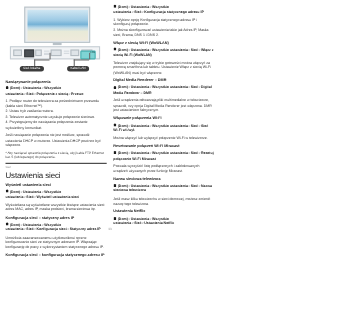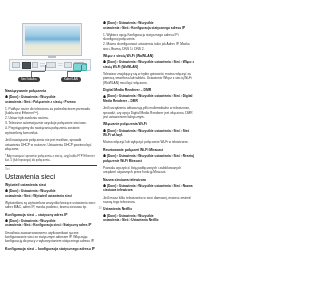--- a/index.html
+++ b/index.html
@@ -3,21 +3,21 @@
 <meta charset="utf-8">
 <style>
   html,body{margin:0;padding:0;}
   body{
     width:200px;height:283px;overflow:hidden;
     background:#ffffff;
     font-family:"Liberation Sans", sans-serif;
     color:#2b2b2b;
     -webkit-font-smoothing:antialiased;
   }
-  .page{position:relative;width:200px;height:216px;box-sizing:border-box;padding:21px 5px 0 5px;}
+  .page{position:relative;width:200px;height:216px;box-sizing:border-box;padding:4px 5px 0 5px;}
   .cols{display:flex;gap:6px;}
   .col{width:92px;}
 
   
   .fig{width:92px;height:64px;position:relative;margin-bottom:4px;}
   .tv{position:absolute;left:17px;top:2px;width:60px;height:33px;background:#e9edf0;border:0.6px solid #b9c2c8;padding:1.5px;box-sizing:border-box;}
   .screen{width:100%;height:100%;background:linear-gradient(180deg,#cfe6f2 0%,#9cc9e4 34%,#76b2d6 47%,#bcd9e8 58%,#e8ead8 70%,#efeadb 100%);}
   .tvstand{position:absolute;left:43px;top:35px;width:8px;height:2px;background:#b9c2c8;}
   .panel{position:absolute;left:4px;top:38px;width:82px;height:12px;background:#f2f4f6;border:0.6px solid #c6ced4;box-sizing:border-box;}
   .ports{display:flex;gap:1.5px;padding:1.5px 2px;align-items:center;}

